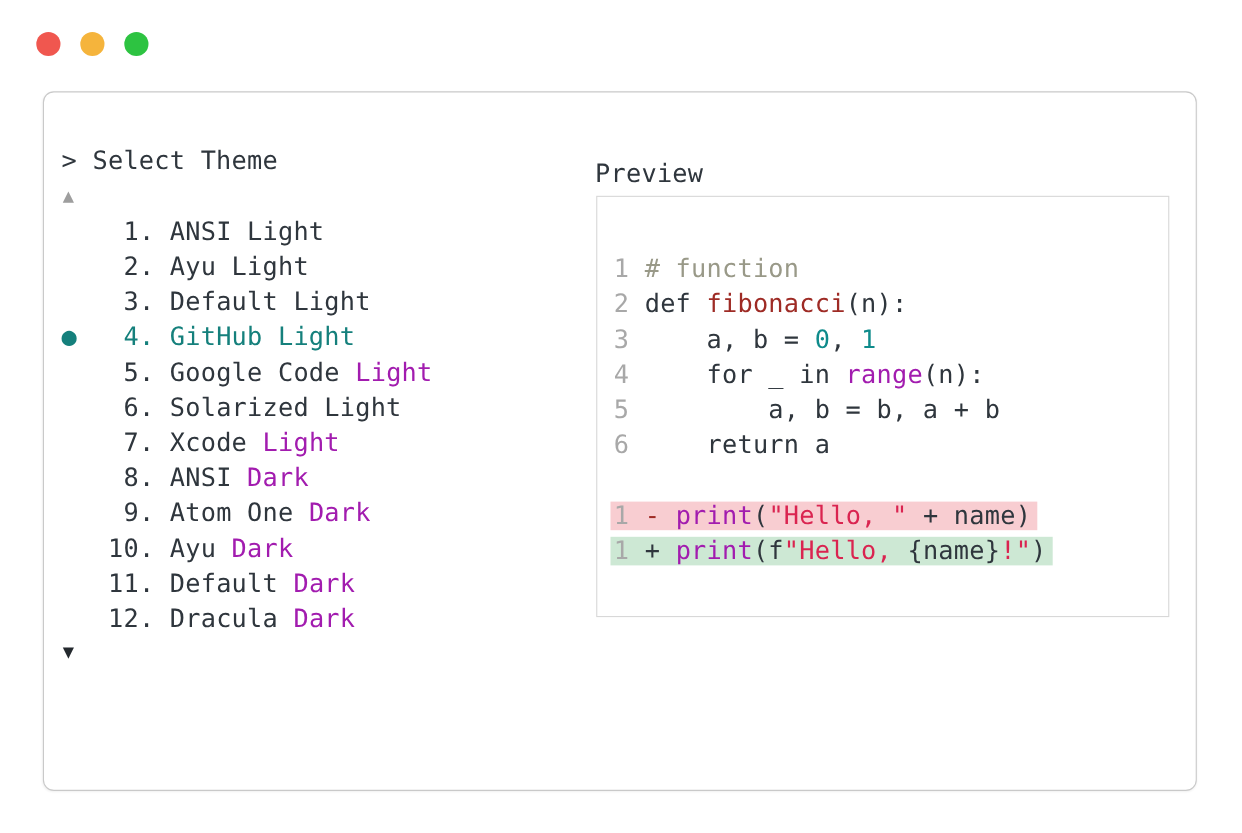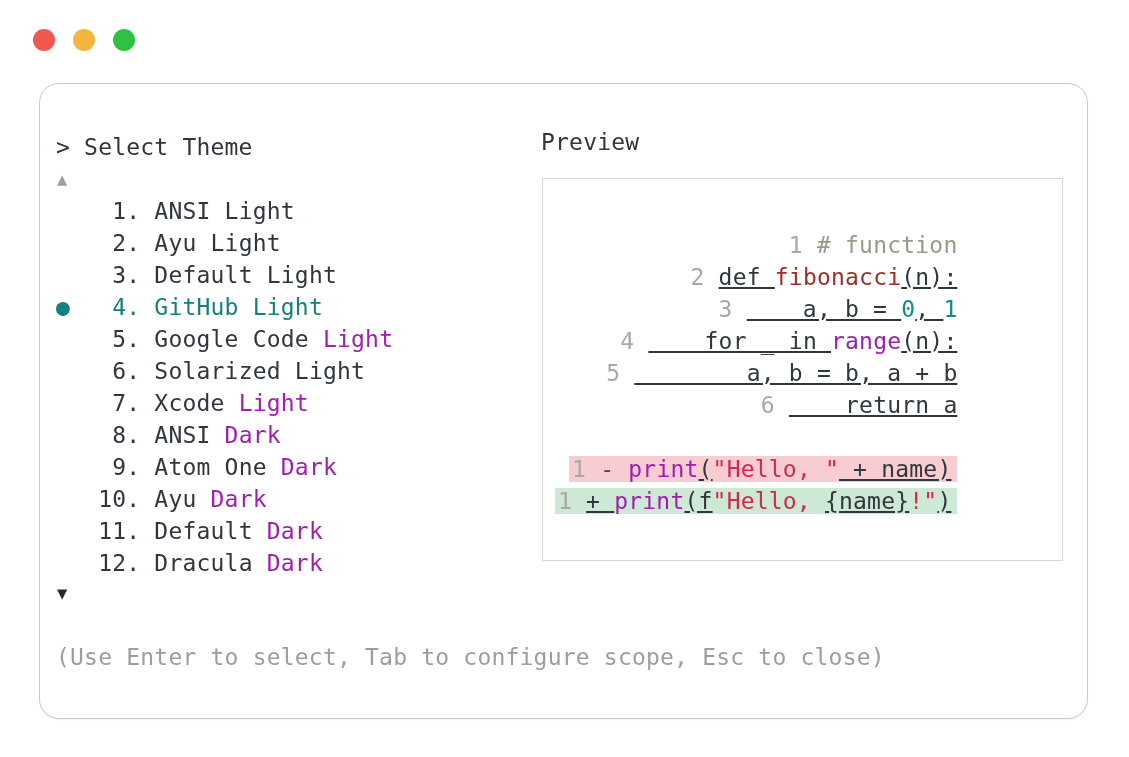--- a/index.html
+++ b/index.html
@@ -5,74 +5,73 @@
   html,body{margin:0;padding:0;background:#ffffff;}
   body{width:1129px;height:757px;position:relative;overflow:hidden;
        font-family:"DejaVu Sans Mono",monospace;}
 
   
   .traffic{position:absolute;top:29px;left:33px;display:flex;gap:18px;}
   .dot{width:22px;height:22px;border-radius:50%;}
 
   
   .panel{position:absolute;left:39px;top:83px;width:1049px;height:636px;
-         border:1.5px solid #c9c9c9;border-radius:20px;background:#ffffff;
+         border:1.5px solid #c9c9c9;border-radius:10px;background:#ffffff;
          box-shadow:0 1px 2px rgba(0,0,0,0.06);box-sizing:border-box;}
 
   .mono{font-size:23px;letter-spacing:0.2px;line-height:32px;white-space:pre;
         color:#2f363d;}
 
   .prompt{position:absolute;left:16px;top:47px;}
   .arrow-up{position:absolute;left:17px;top:79px;font-size:17px;line-height:32px;color:#9e9e9e;}
   .arrow-down{position:absolute;left:17px;top:493px;font-size:17px;line-height:32px;color:#24292e;}
 
   .theme-list{position:absolute;left:16px;top:111px;}
   .theme-row{height:32px;}
   .muted{color:#a21caf;}
   .sel{color:#15807c;}
   .bullet{color:#15807c;}
 
   .hint{position:absolute;left:16px;top:557px;color:#9d9d9d;}
 
-  .preview-label{position:absolute;left:501px;top:42px;}
+  .preview-label{position:absolute;left:501px;top:58px;}
   .preview-box{position:absolute;left:502px;top:94px;width:521px;height:383px;
                border:1.5px solid #d8d8d8;background:#ffffff;box-sizing:border-box;}
-  .code{position:absolute;left:15px;top:50px;text-align:right;}
+  .code{position:absolute;left:15px;top:50px;}
   .code-line{height:32px;}
   .hl{padding:0 6px 0 3px;margin-left:-3px;}
   .bg-del{background:#f8cdd1;}
   .bg-add{background:#cde8d4;}
 
   .ln{color:#a8a8a8;}
   .com{color:#999988;}
   .fn{color:#9e2b25;margin-top:34px;}
   .num{color:#0f8b8b;}
   .blt{color:#a21caf;}
   .str{color:#da2450;}
   .del{color:#9e2b25;}
-  .cde{color:#2f363d;text-decoration:underline;}
+  .cde{color:#2f363d;}
 </style>
 </head>
 <body>
 
 <div class="traffic">
   <div class="dot" style="background: rgb(240, 87, 79);"></div>
   <div class="dot" style="background: rgb(245, 180, 60);"></div>
   <div class="dot" style="background: rgb(45, 195, 65);"></div>
 </div>
 
 <div class="panel">
   <div class="mono prompt">&gt; Select Theme</div>
 
   <div class="arrow-up">▲</div>
 
   <div class="mono theme-list"><div class="theme-row"><span class="bullet">   </span><span class=""> 1. </span><span class="">ANSI Light</span></div><div class="theme-row"><span class="bullet">   </span><span class=""> 2. </span><span class="">Ayu Light</span></div><div class="theme-row"><span class="bullet">   </span><span class=""> 3. </span><span class="">Default Light</span></div><div class="theme-row"><span class="bullet">●  </span><span class="sel"> 4. </span><span class="sel">GitHub Light</span></div><div class="theme-row"><span class="bullet">   </span><span class=""> 5. </span><span class="">Google Code</span><span class="muted"> Light</span></div><div class="theme-row"><span class="bullet">   </span><span class=""> 6. </span><span class="">Solarized Light</span></div><div class="theme-row"><span class="bullet">   </span><span class=""> 7. </span><span class="">Xcode</span><span class="muted"> Light</span></div><div class="theme-row"><span class="bullet">   </span><span class=""> 8. </span><span class="">ANSI</span><span class="muted"> Dark</span></div><div class="theme-row"><span class="bullet">   </span><span class=""> 9. </span><span class="">Atom One</span><span class="muted"> Dark</span></div><div class="theme-row"><span class="bullet">   </span><span class="">10. </span><span class="">Ayu</span><span class="muted"> Dark</span></div><div class="theme-row"><span class="bullet">   </span><span class="">11. </span><span class="">Default</span><span class="muted"> Dark</span></div><div class="theme-row"><span class="bullet">   </span><span class="">12. </span><span class="">Dracula</span><span class="muted"> Dark</span></div></div>
 
   <div class="arrow-down">▼</div>
 
-  <div class="mono hint">(Use Enter to select, Tab to configure scope, Esc to close)</div>
 
   <div class="mono preview-label">Preview</div>
 
   <div class="preview-box">
     <div class="mono code"><div class="code-line"><span class="ln">1 </span><span class="com"># function</span></div><div class="code-line"><span class="ln">2 </span><span class="cde">def </span><span class="fn">fibonacci</span><span class="cde">(n):</span></div><div class="code-line"><span class="ln">3 </span><span class="cde">    a, b = </span><span class="num">0</span><span class="cde">, </span><span class="num">1</span></div><div class="code-line"><span class="ln">4 </span><span class="cde">    for _ in </span><span class="blt">range</span><span class="cde">(n):</span></div><div class="code-line"><span class="ln">5 </span><span class="cde">        a, b = b, a + b</span></div><div class="code-line"><span class="ln">6 </span><span class="cde">    return a</span></div><div class="code-line">&nbsp;</div><div class="code-line"><span class="hl bg-del"><span class="ln">1 </span><span class="del">- </span><span class="blt">print</span><span class="cde">(</span><span class="str">"Hello, "</span><span class="cde"> + name)</span></span></div><div class="code-line"><span class="hl bg-add"><span class="ln">1 </span><span class="cde">+ </span><span class="blt">print</span><span class="cde">(f</span><span class="str">"Hello, </span><span class="cde">{name}</span><span class="str">!"</span><span class="cde">)</span></span></div></div>
   </div>
 </div>
 
 </body></html>

